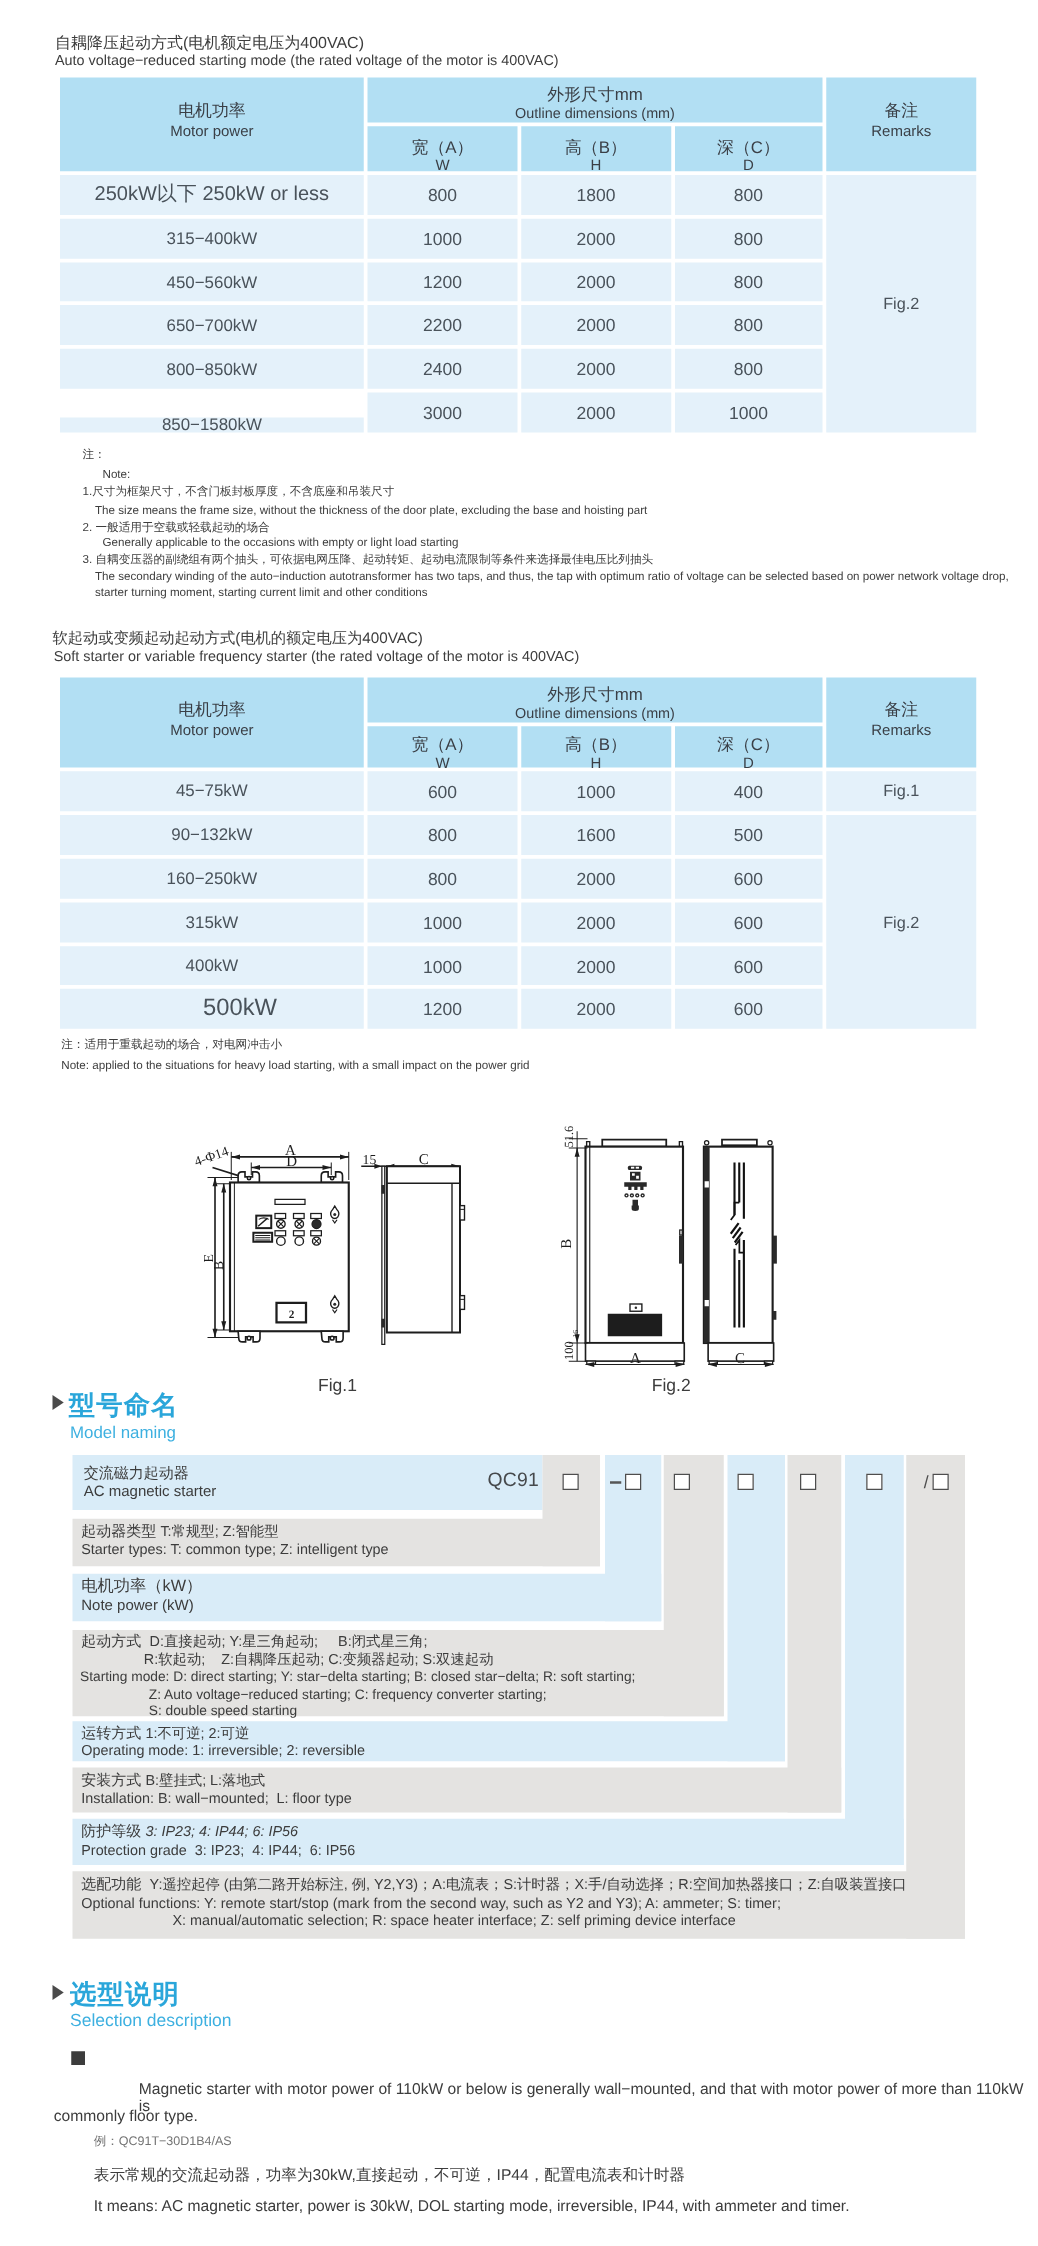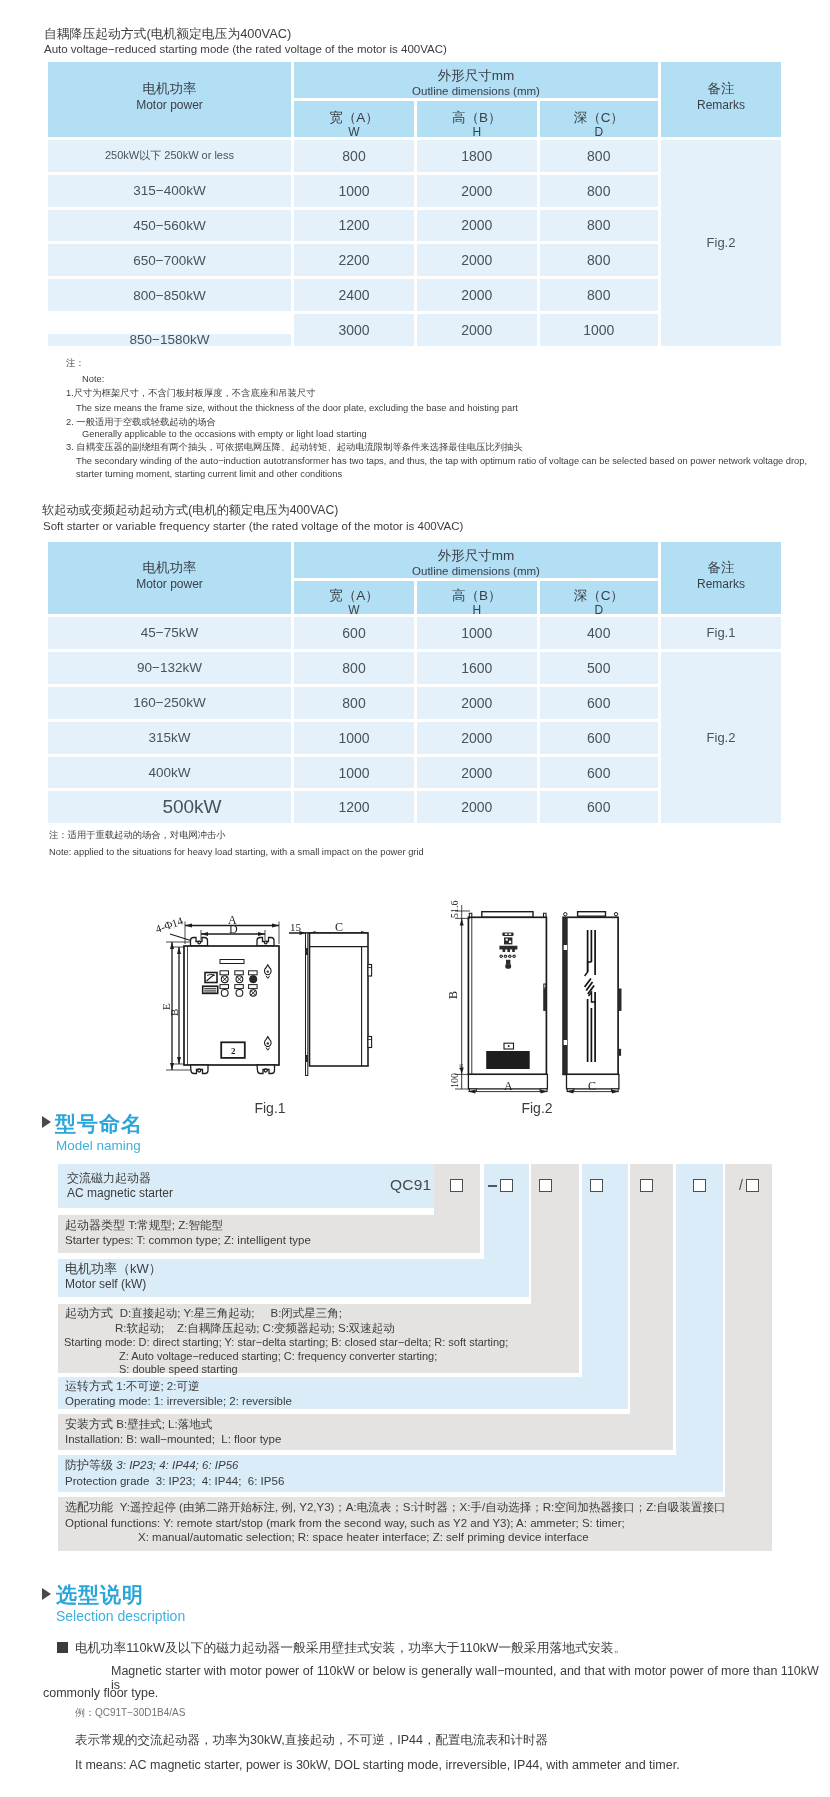--- a/index.html
+++ b/index.html
@@ -56,21 +56,21 @@
         <div class="en12" style="margin-top:-2px;">H</div>
       </div>
 
     <div class="hc" style="grid-row:2;grid-column:4;padding-top:9px;">
         <div class="zh13">深（C）</div>
         <div class="en12" style="margin-top:-2px;">D</div>
       </div>
 
     <div class="dc" style="grid-row:3/9;grid-column:5;font-size:13px;">Fig.2</div>
 
-    <div class="dc" style="font-size:11px;">250kW以下 250kW or less</div>
+    <div class="dc" style="font-size:16px;">250kW以下 250kW or less</div>
       <div class="dc">800</div>
       <div class="dc">1800</div>
       <div class="dc">800</div>
 
     <div class="dc" style="font-size:13.5px;">315−400kW</div>
       <div class="dc">1000</div>
       <div class="dc">2000</div>
       <div class="dc">800</div>
 
     <div class="dc" style="font-size:13.5px;">450−560kW</div>
@@ -445,21 +445,21 @@
 
   <div class="abs" style="left:739px;top:1177px;font-size:14px;color:#4e4e4e;">/</div>
   <div class="box" style="left:746px;top:1179px;"></div>
 
   <div class="abs lgray" style="left:58px;top:1215px;width:422px;height:38px;"></div>
   <div class="abs ltext" style="left:65px;top:1218px;"><span style="font-size:12px;">起动器类型</span> <span style="font-size:11.5px;">T:常规型; Z:智能型</span></div>
   <div class="abs ltext" style="left:65px;top:1233px;font-size:11.5px;">Starter types: T: common type; Z: intelligent type</div>
 
   <div class="abs lblue" style="left:58px;top:1259px;width:471px;height:38px;"></div>
   <div class="abs ltext" style="left:65px;top:1261px;font-size:13px;">电机功率（kW）</div>
-  <div class="abs ltext" style="left:65px;top:1277px;font-size:12px;">Motor self (kW)</div>
+  <div class="abs ltext" style="left:65px;top:1277px;font-size:12px;">Note power (kW)</div>
 
   <div class="abs lgray" style="left:58px;top:1304px;width:521px;height:69px;"></div>
   <div class="abs ltext" style="left:65px;top:1306px;"><span style="font-size:12px;">起动方式</span>&nbsp; <span style="font-size:11.5px;">D:直接起动; Y:星三角起动; &nbsp;&nbsp;&nbsp;&nbsp;B:闭式星三角;</span></div>
   <div class="abs ltext" style="left:115px;top:1321px;font-size:11.5px;">R:软起动; &nbsp;&nbsp;&nbsp;Z:自耦降压起动; C:变频器起动; S:双速起动</div>
   <div class="abs ltext" style="left:64px;top:1335px;font-size:11px;">Starting mode: D: direct starting; Y: star−delta starting; B: closed star−delta; R: soft starting;</div>
   <div class="abs ltext" style="left:119px;top:1349px;font-size:11px;">Z: Auto voltage−reduced starting; C: frequency converter starting;</div>
   <div class="abs ltext" style="left:119px;top:1362px;font-size:11px;">S: double speed starting</div>
 
   <div class="abs lblue" style="left:58px;top:1377px;width:570px;height:32px;"></div>
   <div class="abs ltext" style="left:65px;top:1379px;"><span style="font-size:12px;">运转方式</span> <span style="font-size:11.5px;">1:不可逆; 2:可逆</span></div>
@@ -477,21 +477,21 @@
   <div class="abs ltext" style="left:65px;top:1500px;white-space:nowrap;"><span style="font-size:12px;">选配功能</span>&nbsp; <span style="font-size:11.5px;">Y:遥控起停 (由第二路开始标注, 例, Y2,Y3)；A:电流表；S:计时器；X:手/自动选择；R:空间加热器接口；Z:自吸装置接口</span></div>
   <div class="abs ltext" style="left:65px;top:1516px;font-size:11.5px;">Optional functions: Y: remote start/stop (mark from the second way, such as Y2 and Y3); A: ammeter; S: timer;</div>
   <div class="abs ltext" style="left:138px;top:1530px;font-size:11.5px;">X: manual/automatic selection; R: space heater interface; Z: self priming device interface</div>
 
   <div class="abs" style="left:42px;top:1588px;width:0;height:0;border-left:9px solid #4a4a4a;border-top:6.5px solid transparent;border-bottom:6.5px solid transparent;"></div>
 
   <div class="abs sect-title" style="left:56px;top:1581px;">选型说明</div>
 
   <div class="abs sect-sub" style="left:56px;top:1608px;font-size:14px;">Selection description</div>
 
-  <div class="abs" style="left:57px;top:1640px;font-size:12.5px;color:#3c3c3c;"><span style="display:inline-block;width:10.5px;height:10.5px;background:#3c3c3c;vertical-align:-0.5px;margin-right:4px;"></span> <span style="font-size:12.8px;">电机功率110kW及以下的磁力起动器一般采用壁挂式安装，功率大于110kW一般采用落地式安装。</span></div>
+  <div class="abs" style="left:57px;top:1640px;font-size:12.5px;color:#3c3c3c;"><span style="display:inline-block;width:10.5px;height:10.5px;background:#3c3c3c;vertical-align:-0.5px;margin-right:4px;"></span> </div>
 
   <div class="abs" style="left:75px;top:1664px;font-size:12.5px;color:#3c3c3c;margin-left:36px;">Magnetic starter with motor power of 110kW or below is generally wall−mounted, and that with motor power of more than 110kW is</div>
 
   <div class="abs" style="left:43px;top:1686px;font-size:12.5px;color:#3c3c3c;">commonly floor type.</div>
 
   <div class="abs" style="left:75px;top:1706px;font-size:10px;color:#737373;">例：QC91T−30D1B4/AS</div>
 
   <div class="abs" style="left:75px;top:1732px;font-size:12.5px;color:#3c3c3c;">表示常规的交流起动器，功率为30kW,直接起动，不可逆，IP44，配置电流表和计时器</div>
 
   <div class="abs" style="left:75px;top:1758px;font-size:12.5px;color:#3c3c3c;">It means: AC magnetic starter, power is 30kW, DOL starting mode, irreversible, IP44, with ammeter and timer.</div>

